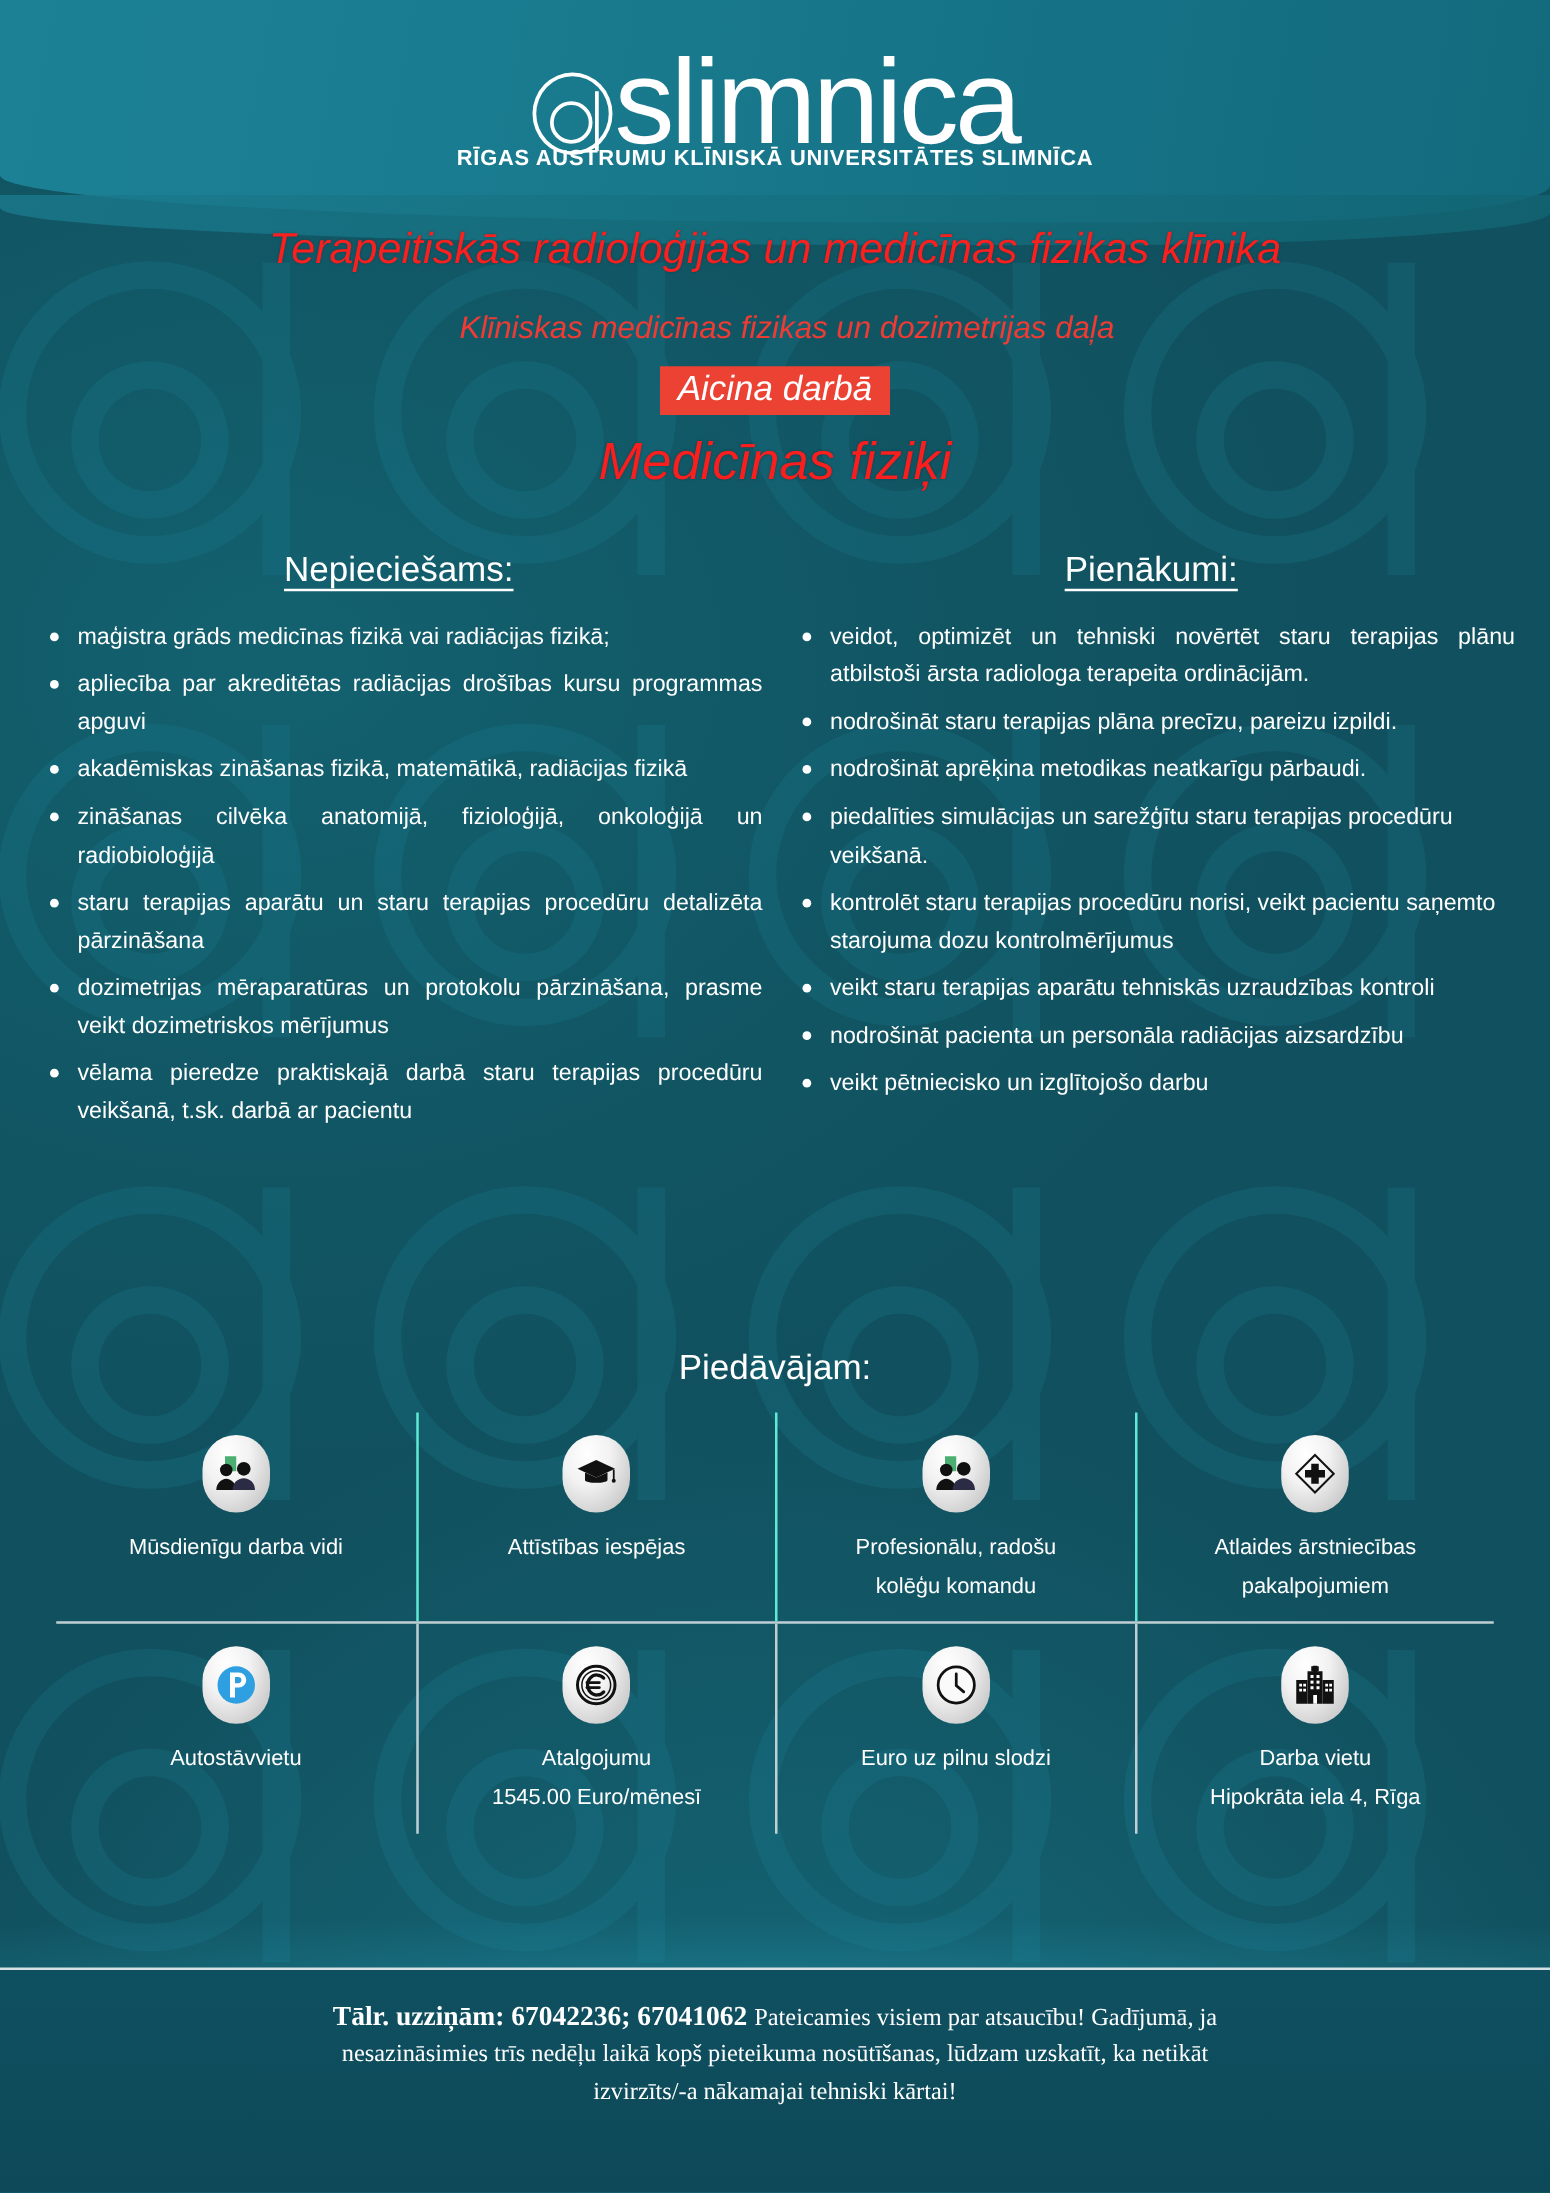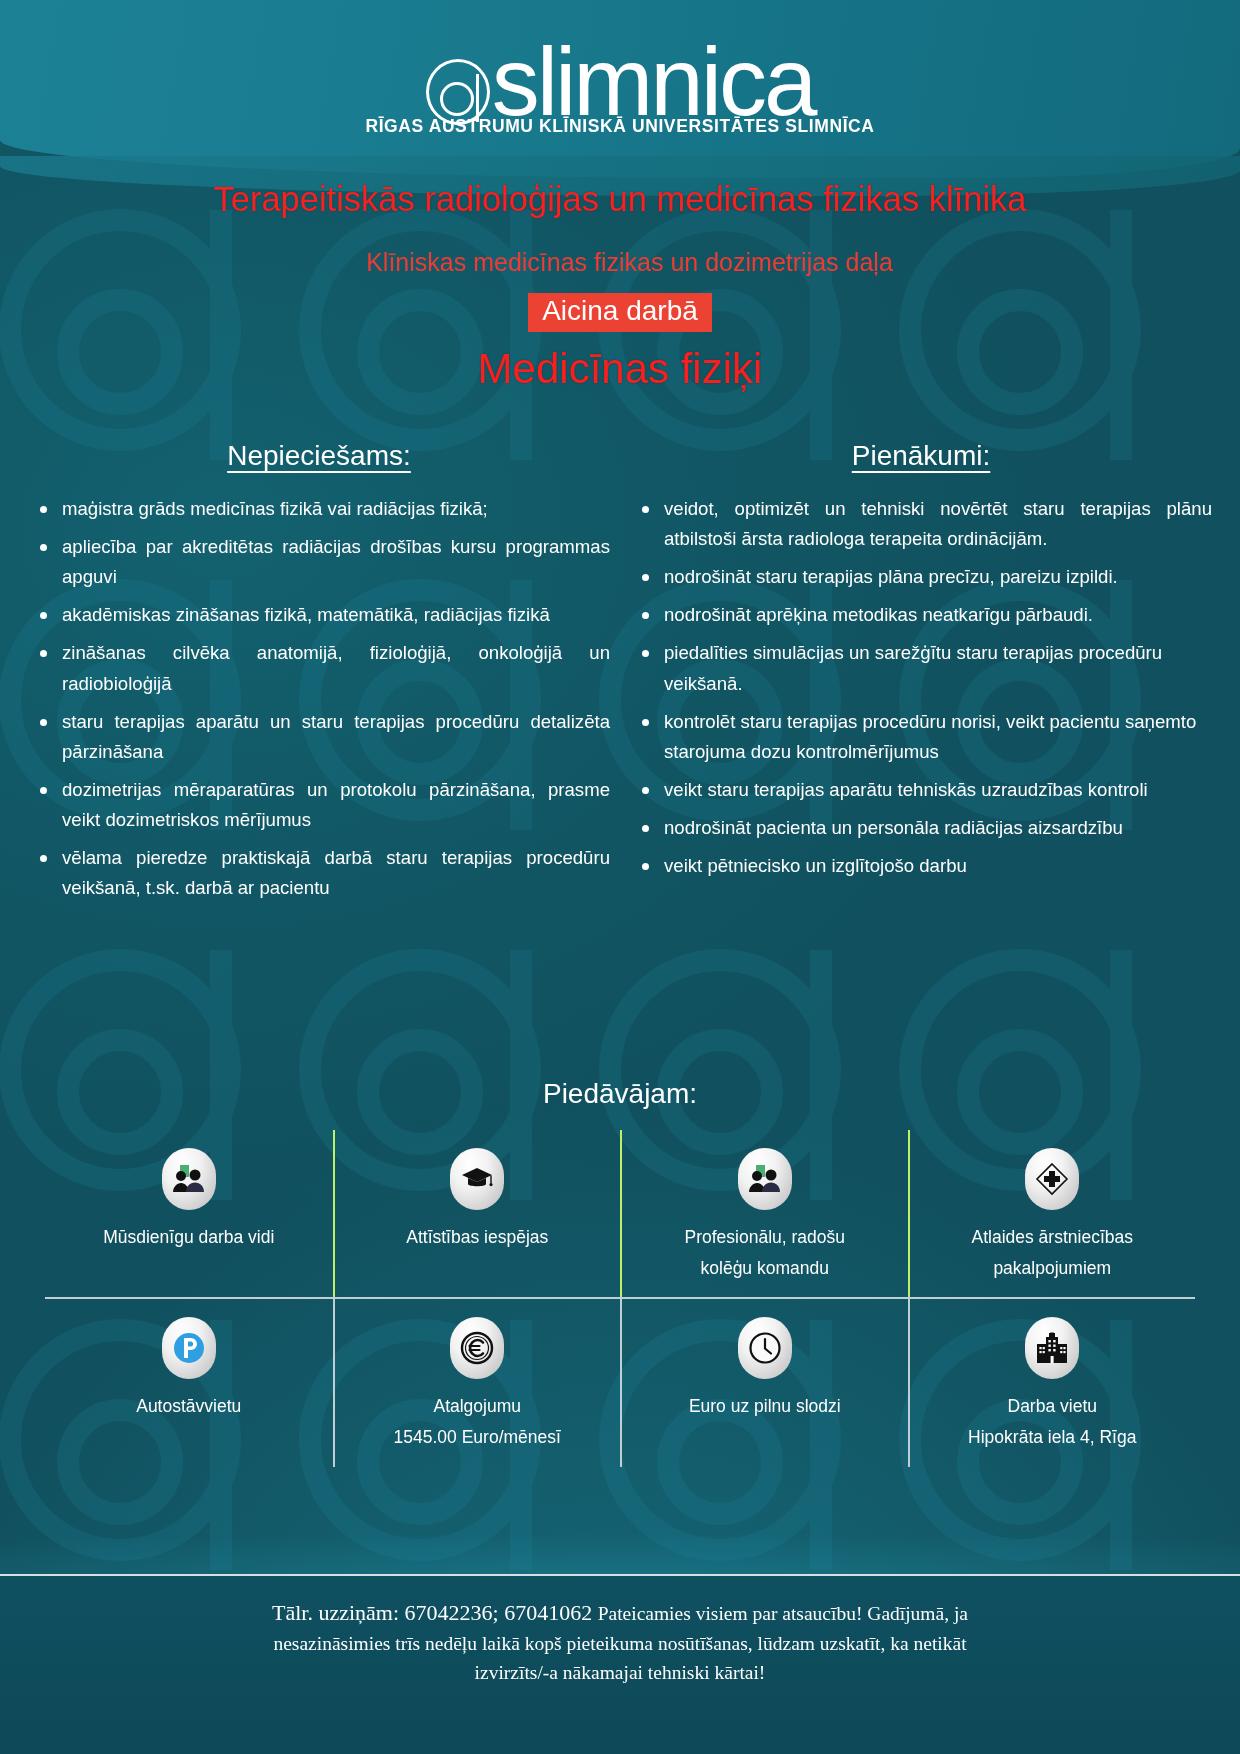--- a/index.html
+++ b/index.html
@@ -95,20 +95,21 @@
     font-weight: 600;
     margin-top: -10px;
   }
 
   
   .title-block {
     position: absolute;
     top: 180px; left: 0; right: 0;
     text-align: center;
     z-index: 5;
+    font-style: italic;
   }
   .clinic-title {
     font-size: 34.5px;
     color: #fa2020;
     line-height: 1.12;
     text-shadow: 0 0 2px rgba(0,0,0,.25);
   }
   .dept-title {
     font-size: 25px;
     color: #ef3b33;
@@ -196,21 +197,21 @@
     width: 25%;
     text-align: center;
     padding: 18px 10px 14px 10px;
     position: relative;
     min-height: 152px;
     display: flex;
     flex-direction: column;
     align-items: center;
     justify-content: flex-start;
   }
-  .orow1 .ocell + .ocell { border-left: 2px solid #bef264; }
+  .orow1 .ocell + .ocell { border-left: 2px solid #5eead4; }
   .orow2 .ocell + .ocell { border-left: 2px solid #bfcfd4; }
   .orow1 { border-bottom: 2px solid #bfcfd4; }
   .ocell.noline { border-left: none !important; }
 
   .icon-pill {
     width: 54px; height: 62px;
     border-radius: 50% / 44%;
     background: radial-gradient(ellipse at 36% 24%, #ffffff 0%, #f2f2f2 38%, #cfcfcf 76%, #bcbcbc 100%);
     display: flex; align-items: center; justify-content: center;
     margin-bottom: 12px;
@@ -230,21 +231,21 @@
     left: 0; right: 0; bottom: 0;
     height: 180px;
     background: linear-gradient(180deg, #0f5060 0%, #0d4958 100%);
     border-top: 2px solid #d6e0e3;
     z-index: 6;
     padding: 20px 70px 0 70px;
     text-align: center;
     font-family: "Liberation Serif", serif;
   }
   .footer .line1 { color: #ffffff; font-size: 22px; line-height: 1.5; }
-  .footer .phone { font-weight: 400; }
+  .footer .phone { font-weight: 700; }
   .footer .note { font-size: 19.5px; }
   .bg-footer-curve {
     position: absolute;
     left: 0; right: 0; bottom: 178px;
     height: 60px;
     background: radial-gradient(ellipse 120% 100% at 50% 100%, rgba(30,140,160,.35) 0%, rgba(17,90,106,0) 72%);
     z-index: 2;
   }
 </style>
 </head>

